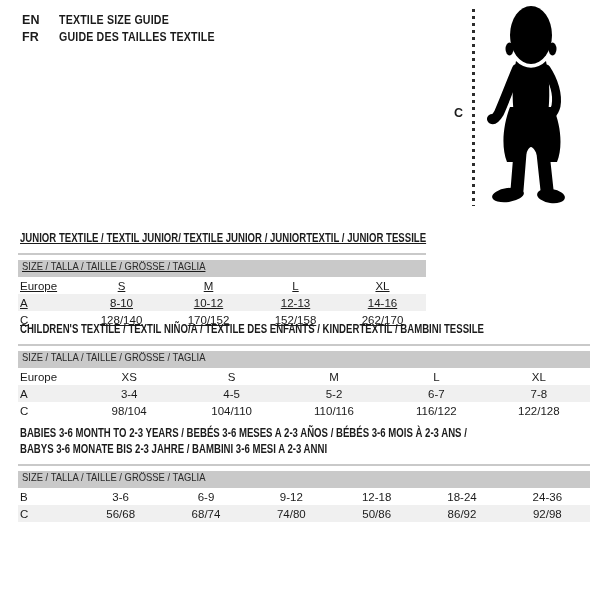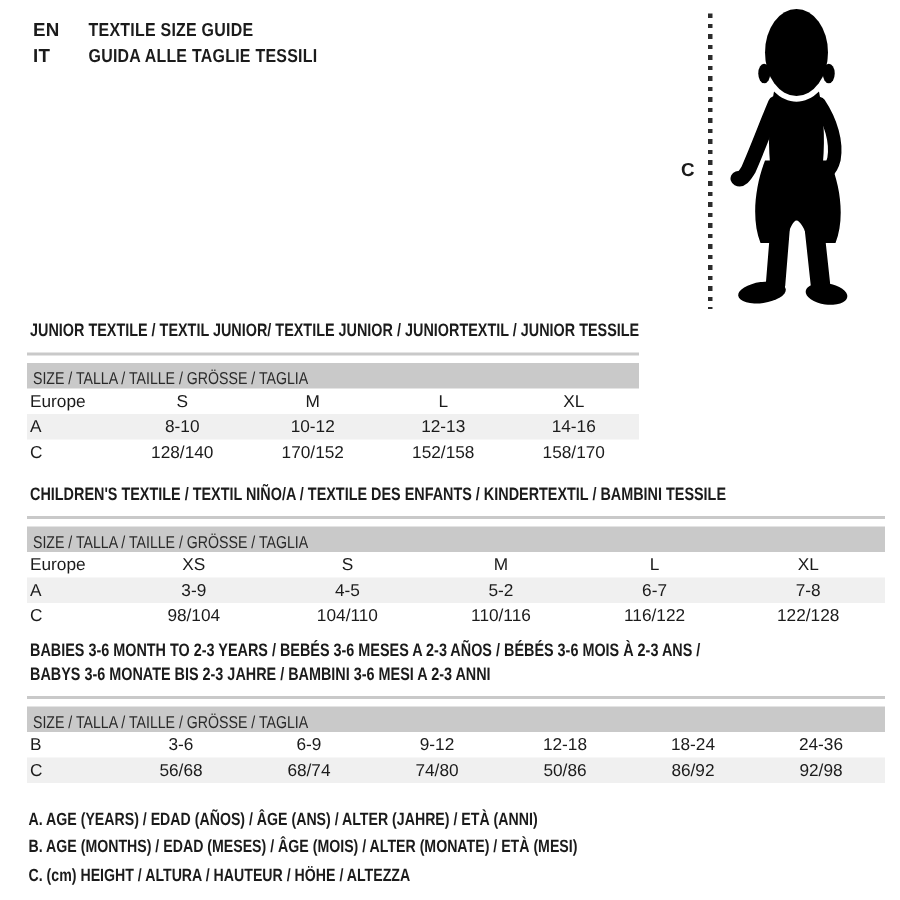--- a/index.html
+++ b/index.html
@@ -18,32 +18,32 @@
   }
   
   .measure-line {
     position:absolute; left:472px; top:9px; width:3px; height:197px;
     background:repeating-linear-gradient(to bottom, #2c2c2c 0 3px, transparent 3px 7px);
   }
   .measure-label { position:absolute; left:454px; top:106px; font-weight:700; font-size:12.5px; }
   .baby { position:absolute; left:486px; top:3px; width:90px; height:202px; }
   
   .section { position:absolute; }
-  .sec-junior   { left:18px; top:212px; width:408px; }
+  .sec-junior   { left:18px; top:230px; width:408px;text-decoration:underline; }
   .sec-children { left:18px; top:321px; width:572px; }
   .sec-babies   { left:18px; top:425px; width:572px; }
   .sec-title {
     font-weight:700; font-size:12px; line-height:16px; white-space:nowrap;
     transform:scaleX(.8); transform-origin:0 50%; margin-left:2px;
   }
   .title-gap { height:7px; }
   .rule { height:2px; background:#c9c9c9; }
   .rule-gap { height:5px; }
   .band {
-    height:17px; background:#c9c9c9; display:flex; align-items:flex-end;
+    height:17px; background:#c9c9c9; display:flex; align-items:flex-start;
     padding-left:4px; overflow:hidden;
   }
   .band > span {
     font-size:11.5px; color:#2a2a2a; white-space:nowrap; display:inline-block;
     transform:scaleX(.82); transform-origin:0 50%;
   }
   .trow { display:grid; height:17px; align-items:center; font-size:11.5px; }
   .cols4 { grid-template-columns:60px repeat(4,1fr); }
   .cols5 { grid-template-columns:60px repeat(5,1fr); }
   .cols6 { grid-template-columns:60px repeat(6,1fr); }
@@ -61,22 +61,22 @@
 <body>
 
 <div class="canvas">
 
   <div class="lang-block">
     <div class="lang-row">
       <span class="lang-code">EN</span>
       <span class="lang-label">TEXTILE SIZE GUIDE</span>
     </div>
     <div class="lang-row">
-      <span class="lang-code">IT</span>
-      <span class="lang-label">GUIDA ALLE TAGLIE TESSILI</span>
+      <span class="lang-code">FR</span>
+      <span class="lang-label">GUIDE DES TAILLES TEXTILE</span>
     </div>
   </div>
 
   <div class="measure-line"></div>
   <div class="measure-label">C</div>
   <svg class="baby" viewBox="0 0 90 202" xmlns="http://www.w3.org/2000/svg" aria-hidden="true">
     <g fill="#000000">
       <ellipse cx="45" cy="32" rx="21" ry="29"></ellipse>
       <ellipse cx="23.5" cy="46" rx="4" ry="6.5"></ellipse>
       <ellipse cx="66.5" cy="46" rx="4" ry="6.5"></ellipse>
@@ -111,21 +111,21 @@
       <span class="cell">8-10</span>
       <span class="cell">10-12</span>
       <span class="cell">12-13</span>
       <span class="cell">14-16</span>
     </div>
     <div class="trow cols4">
       <span class="rlabel">C</span>
       <span class="cell">128/140</span>
       <span class="cell">170/152</span>
       <span class="cell">152/158</span>
-      <span class="cell">158/170</span>
+      <span class="cell">262/170</span>
     </div>
   </div>
 
   <div class="section sec-children">
     <div class="sec-title">CHILDREN'S TEXTILE / TEXTIL NIÑO/A / TEXTILE DES ENFANTS / KINDERTEXTIL / BAMBINI TESSILE</div>
     <div class="title-gap"></div>
     <div class="rule"></div>
     <div class="rule-gap"></div>
     <div class="band">
       <span>SIZE / TALLA / TAILLE / GRÖSSE / TAGLIA</span>
@@ -133,21 +133,21 @@
     <div class="trow cols5">
       <span class="rlabel">Europe</span>
       <span class="cell">XS</span>
       <span class="cell">S</span>
       <span class="cell">M</span>
       <span class="cell">L</span>
       <span class="cell">XL</span>
     </div>
     <div class="trow cols5 alt">
       <span class="rlabel">A</span>
-      <span class="cell">3-9</span>
+      <span class="cell">3-4</span>
       <span class="cell">4-5</span>
       <span class="cell">5-2</span>
       <span class="cell">6-7</span>
       <span class="cell">7-8</span>
     </div>
     <div class="trow cols5">
       <span class="rlabel">C</span>
       <span class="cell">98/104</span>
       <span class="cell">104/110</span>
       <span class="cell">110/116</span>
@@ -178,19 +178,14 @@
       <span class="rlabel">C</span>
       <span class="cell">56/68</span>
       <span class="cell">68/74</span>
       <span class="cell">74/80</span>
       <span class="cell">50/86</span>
       <span class="cell">86/92</span>
       <span class="cell">92/98</span>
     </div>
   </div>
 
-  <div class="footnotes">
-    <div class="footnote">A. AGE (YEARS) / EDAD (AÑOS) / ÂGE (ANS) / ALTER (JAHRE) / ETÀ (ANNI)</div>
-    <div class="footnote">B. AGE (MONTHS) / EDAD (MESES) / ÂGE (MOIS) / ALTER (MONATE) / ETÀ (MESI)</div>
-    <div class="footnote">C. (cm) HEIGHT / ALTURA / HAUTEUR / HÖHE / ALTEZZA</div>
-  </div>
 
 </div>
 
 </body></html>

